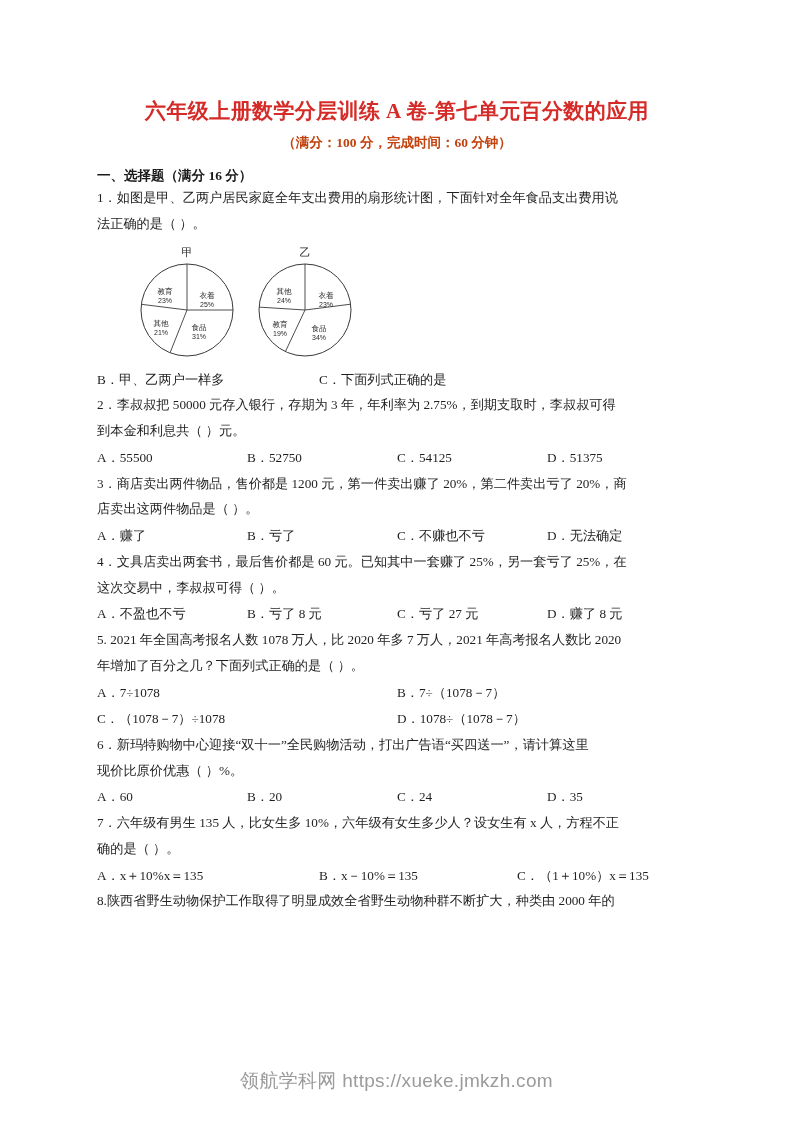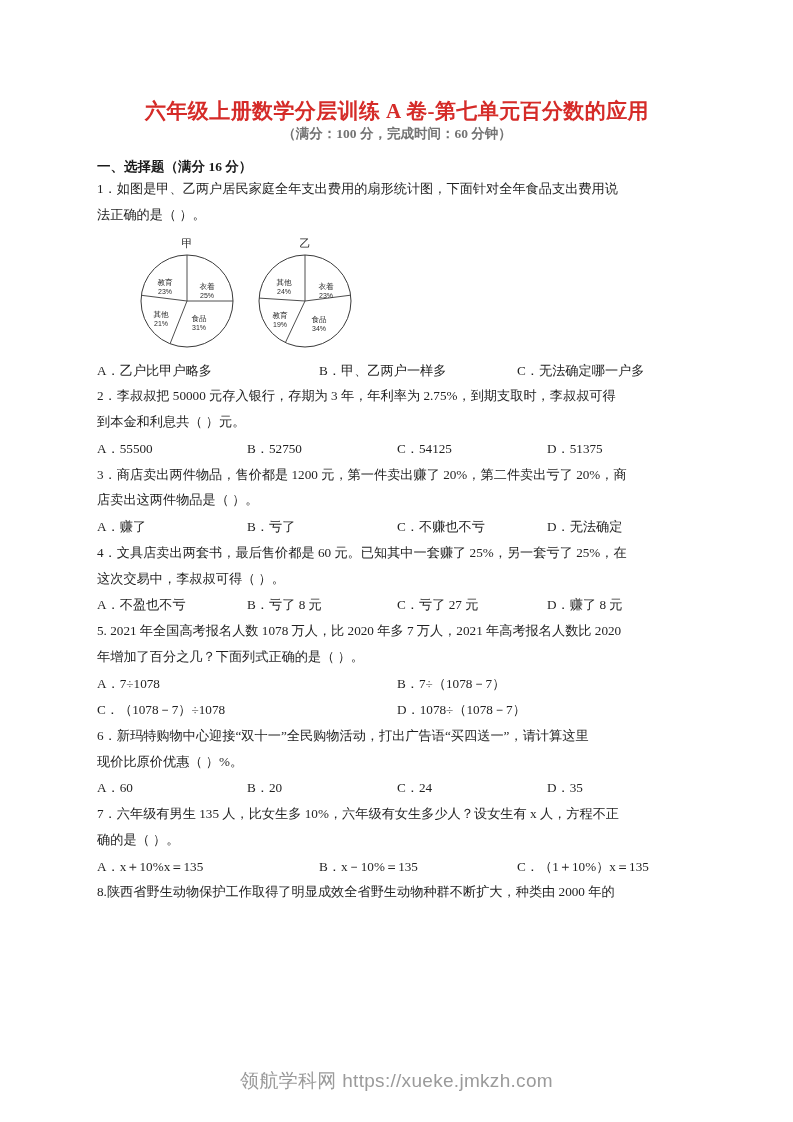--- a/index.html
+++ b/index.html
@@ -33,25 +33,25 @@
     margin-top: 98px;
     text-align: center;
     color: #d52b28;
     font-size: 21px;
     font-weight: bold;
     letter-spacing: 0.4px;
     line-height: 1.25;
     white-space: nowrap;
   }
   .doc-subtitle {
-    margin-top: 1px;
+    margin-top: 10px;
     text-align: center;
     font-size: 13.5px;
     font-weight: bold;
-    color: #737373;
+    color: #c2410c;
   }
 
   
   .section-heading {
     margin-top: 15px;
     font-size: 13.5px;
     font-weight: bold;
     color: #1a1a1a;
   }
 
@@ -189,23 +189,22 @@
             <text class="pie-label" x="25" y="67">教育</text>
             <text class="pie-pct" x="25" y="76">19%</text>
             <text class="pie-label" x="29" y="34">其他</text>
             <text class="pie-pct" x="29" y="43">24%</text>
           </svg>
         </div>
       </div>
     </div>
 
     <div class="opt-row three-wide">
-      <span>A．乙户比甲户略多</span>
       <span>B．甲、乙两户一样多</span>
-      <span>C．无法确定哪一户多</span>
+      <span>C．下面列式正确的是</span>
     </div>
 
     <div class="q-block">
       <div class="q-text">2．李叔叔把 50000 元存入银行，存期为 3 年，年利率为 2.75%，到期支取时，李叔叔可得</div>
       <div class="q-text">到本金和利息共（        ）元。</div>
       <div class="opt-row four">
         <span>A．55500</span>
         <span>B．52750</span>
         <span>C．54125</span>
         <span>D．51375</span>

